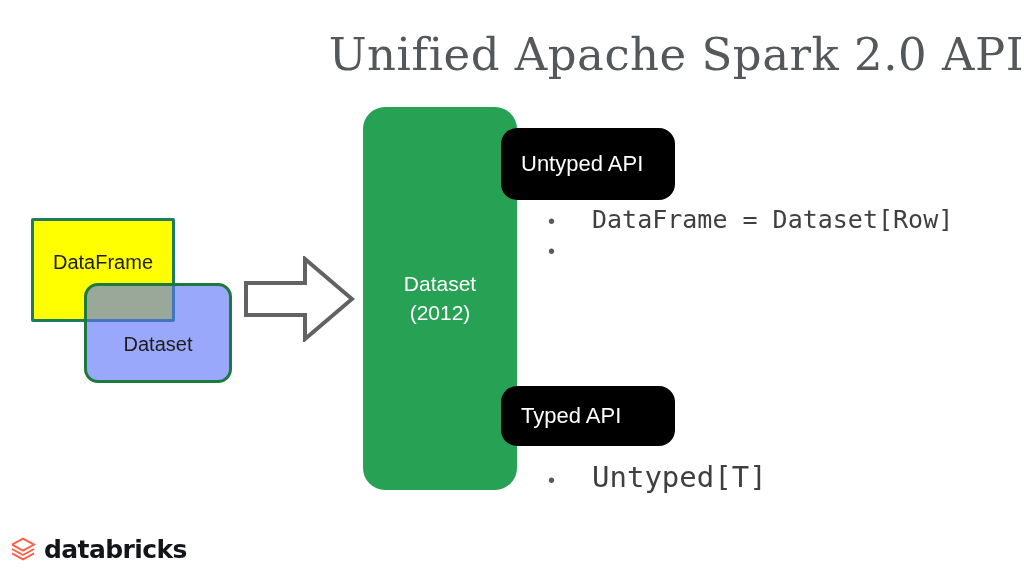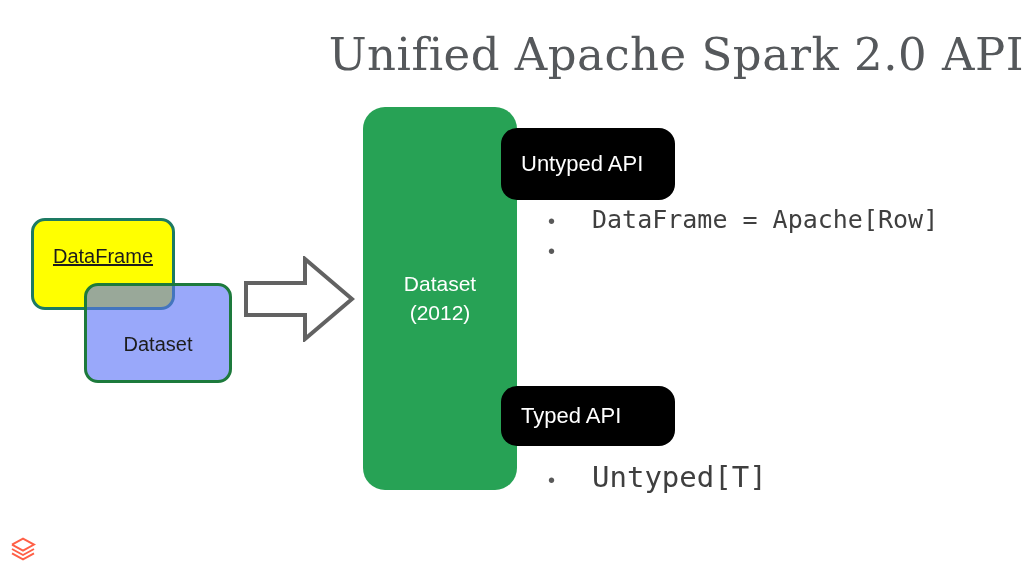--- a/index.html
+++ b/index.html
@@ -41,26 +41,25 @@
     display: flex;
     align-items: center;
     justify-content: center;
     font-size: 20px;
     color: #1c1c1c;
   }
   #venn-dataframe {
     left: 31px;
     top: 218px;
     width: 144px;
-    height: 92px;
+    height: 104px;
     background: #ffff00;
     border: 3px solid #1d7a63;
-    border-radius: 14px;
+    border-radius: 2px;
     z-index: 3;
-    text-decoration: underline;
   }
   #venn-dataframe .venn-label {
     margin-bottom: 16px;
   }
   #venn-dataset {
     left: 84px;
     top: 283px;
     width: 148px;
     height: 100px;
     background: rgba(90, 115, 247, 0.62);
@@ -215,21 +214,21 @@
     <span>(2012)</span>
   </div>
 
   <div class="api-pill" id="untyped-api-pill">
     <span>Untyped API</span>
   </div>
 
   <ul class="bullet-list" id="untyped-bullets">
     <li class="bullet-row">
       <span class="bullet-dot">•</span>
-      <span>DataFrame = Apache[Row]</span>
+      <span>DataFrame = Dataset[Row]</span>
     </li>
     <li class="bullet-row">
       <span class="bullet-dot">•</span>
     </li>
   </ul>
 
   <div class="api-pill" id="typed-api-pill">
     <span>Typed API</span>
   </div>
 
@@ -241,15 +240,16 @@
   </ul>
 
   <div id="databricks-logo">
     <svg id="databricks-mark" viewBox="0 0 26 26">
       <g fill="none" stroke="#ff5f46" stroke-width="1.9" stroke-linejoin="miter">
         <polyline points="2,8.6 13,2.6 24,8.6 13,14.6 2,8.6"></polyline>
         <polyline points="2,13 13,19 24,13"></polyline>
         <polyline points="2,17.4 13,23.4 24,17.4"></polyline>
       </g>
     </svg>
+    <div id="databricks-wordmark">databricks</div>
   </div>
 
 </div>
 
 </body></html>

